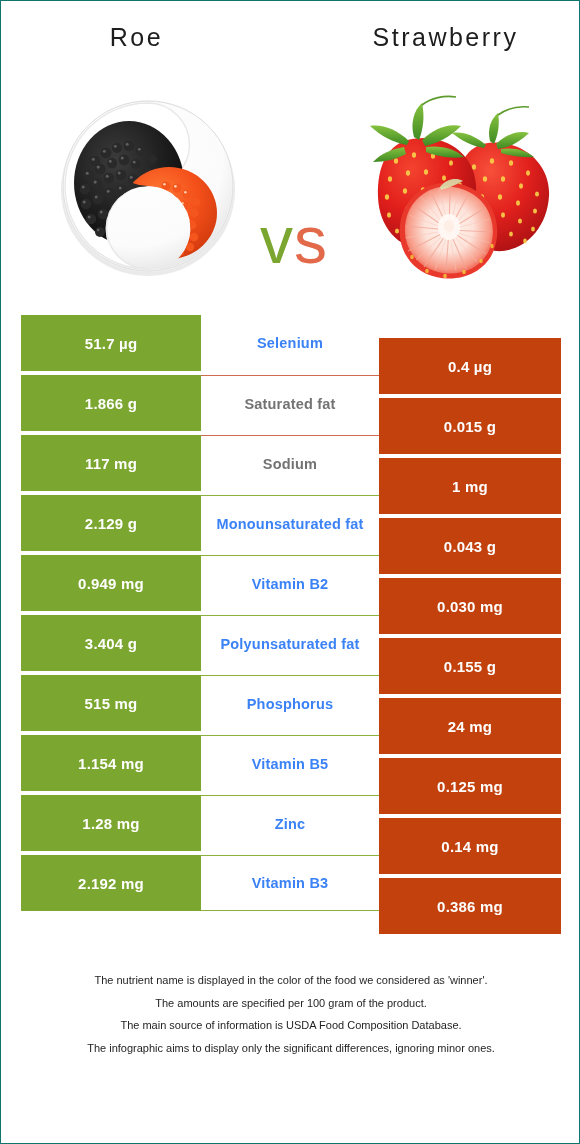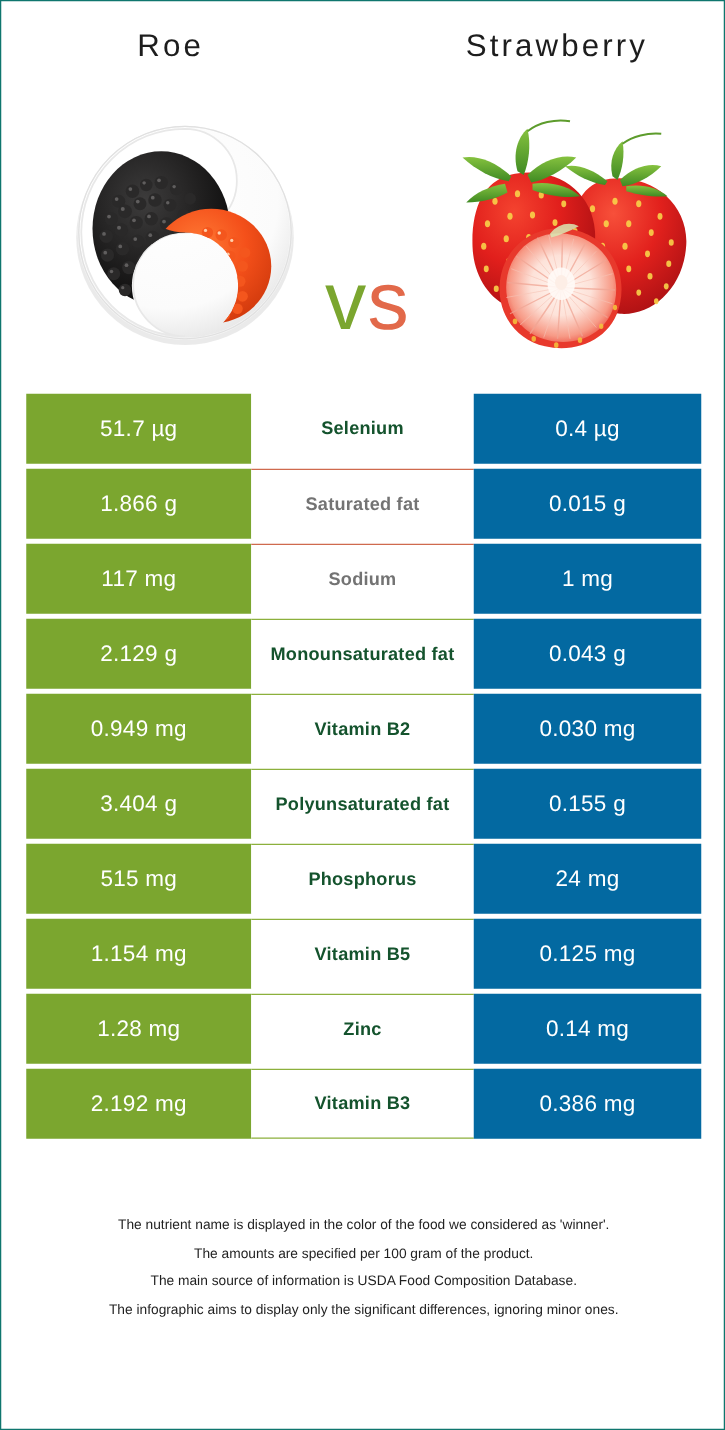--- a/index.html
+++ b/index.html
@@ -94,41 +94,42 @@
     display: flex;
     width: 540px;
     height: 56px;
     margin-bottom: 4px;
   }
   .cell {
     display: flex;
     align-items: center;
     justify-content: center;
     height: 56px;
-    font-size: 18px;
-    font-weight: 400;
+    font-size: 15px;
+    font-weight: 700;
     letter-spacing: 0.2px;
   }
   .cell-left {
     width: 180px;
     color: #ffffff;
     background: #7BA62F;
   }
   .cell-right {
     width: 182px;
     color: #ffffff;
-    background: #0369a1;
+    background: #c2410c;
+    margin-top: 23px;
   }
   .cell-mid {
     width: 178px;
     background: #ffffff;
     font-weight: 700;
     font-size: 14.5px;
   }
-  .cell-mid.win-left  { color: #14532d; border-top: 1px solid #8CB03C; }
+  .cell-mid.win-left  { color: #3b82f6; border-top: 1px solid #8CB03C; }
   .cell-mid.win-right { color: #737373; border-top: 1px solid #CF6A4E; }
   .row:first-child .cell-mid { border-top: none; }
 
   
   .row:last-child { margin-bottom: 0; }
   .row:last-child .cell-mid { border-bottom: 1px solid #8CB03C; }
 
   
   .footer {
     position: absolute;

